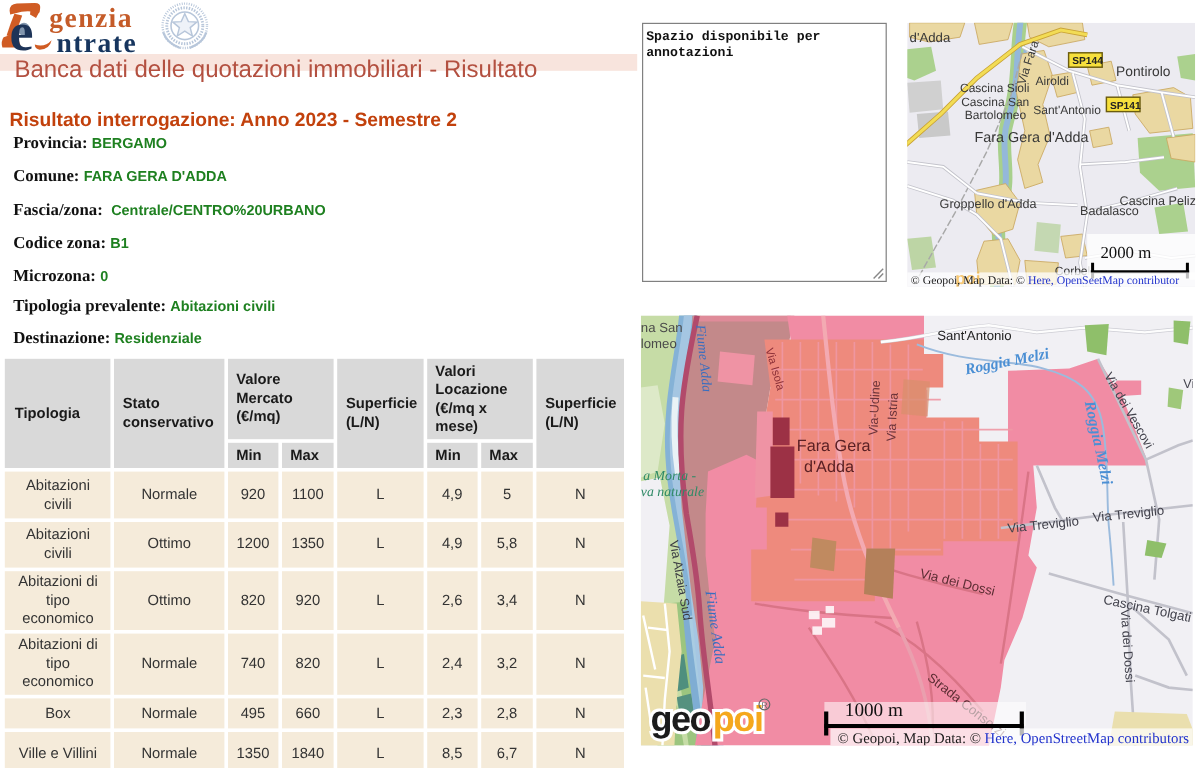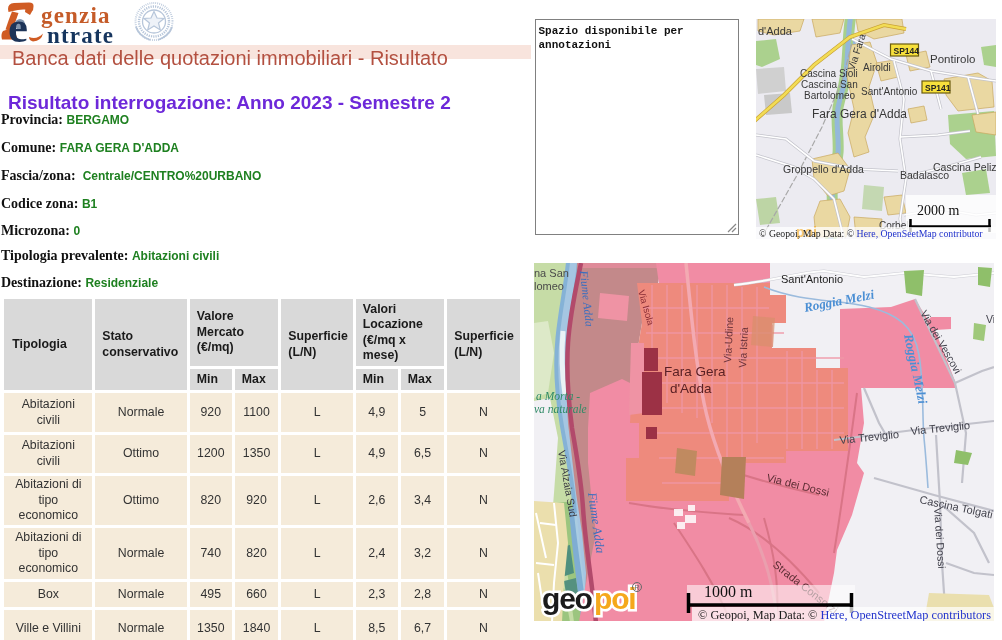--- a/index.html
+++ b/index.html
@@ -1,20 +1,20 @@
 <!DOCTYPE html>
 <html><head>
 <meta charset="utf-8">
 <style>
   html,body{margin:0;padding:0;background:#fff}
   body{width:1002px;height:640px;position:relative;overflow:hidden;font-family:"Liberation Sans",sans-serif}
   .abs{position:absolute}
   .titlebar{position:absolute;left:0;top:45px;width:531px;height:14px;background:#f8e4dd;color:#b35040;font-size:20px;line-height:27.5px;padding-left:12px;box-sizing:border-box}
-  .h2{position:absolute;left:8px;top:92px;font-size:19px;font-weight:bold;color:#6d28d9}
-  .kv{position:absolute;left:1px;font-family:"Liberation Serif",serif;font-size:14px;font-weight:bold;color:#111;white-space:nowrap}
+  .h2{position:absolute;left:8px;top:92px;font-size:16px;font-weight:bold;color:#c2410c}
+  .kv{position:absolute;left:11px;font-family:"Liberation Serif",serif;font-size:14px;font-weight:bold;color:#111;white-space:nowrap}
   .kv span{font-family:"Liberation Sans",sans-serif;font-size:12px;font-weight:bold;color:#1e8020}
   table.qt{position:absolute;left:1.3px;top:296px;border-collapse:separate;border-spacing:3.2px;table-layout:fixed}
   table.qt td,table.qt th{margin:0;font-size:12.3px;overflow:hidden}
   table.qt th{background:#d9d9d9;color:#1a1a1a;text-align:left;vertical-align:middle;padding:0 0 0 7px;font-weight:bold;line-height:1.25}
   table.qt td{background:#f5ebda;color:#333;text-align:center;vertical-align:middle;padding:0 4px;line-height:1.3}
   .ta{position:absolute;left:534.5px;top:19px;width:204px;height:216px;border:1px solid #808080;box-sizing:border-box;font-family:"Liberation Mono",monospace;font-size:11px;font-weight:bold;color:#111;padding:4px 3px;line-height:1.3}
 </style>
 </head>
 <body>
 
@@ -93,21 +93,21 @@
         <td>5</td>
         <td>N</td>
       </tr>
   <tr>
         <td style="height:38px">Abitazioni<br>civili</td>
         <td>Ottimo</td>
         <td>1200</td>
         <td>1350</td>
         <td>L</td>
         <td>4,9</td>
-        <td>6,5</td>
+        <td>5,8</td>
         <td>N</td>
       </tr>
   <tr>
         <td style="height:49px">Abitazioni di<br>tipo<br>economico</td>
         <td>Ottimo</td>
         <td>820</td>
         <td>920</td>
         <td>L</td>
         <td>2,6</td>
         <td>3,4</td>

